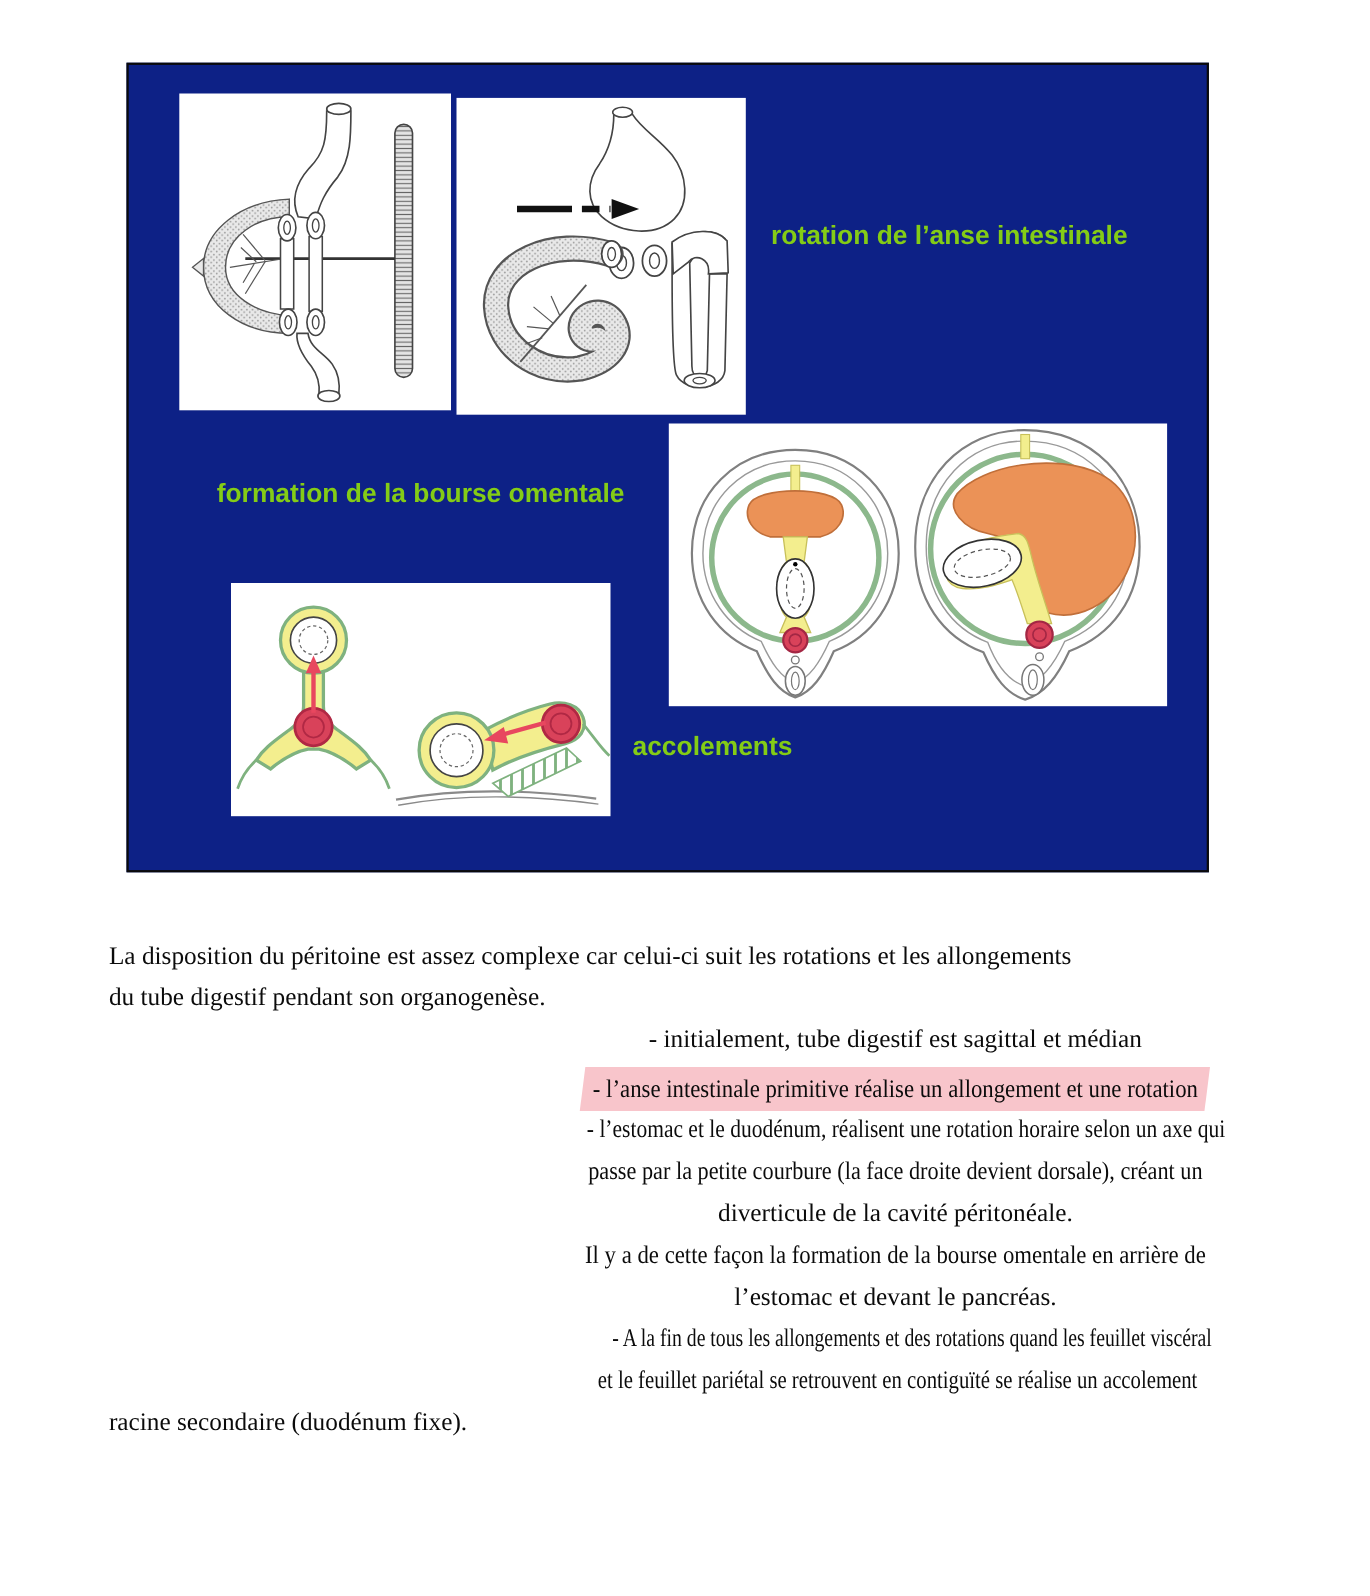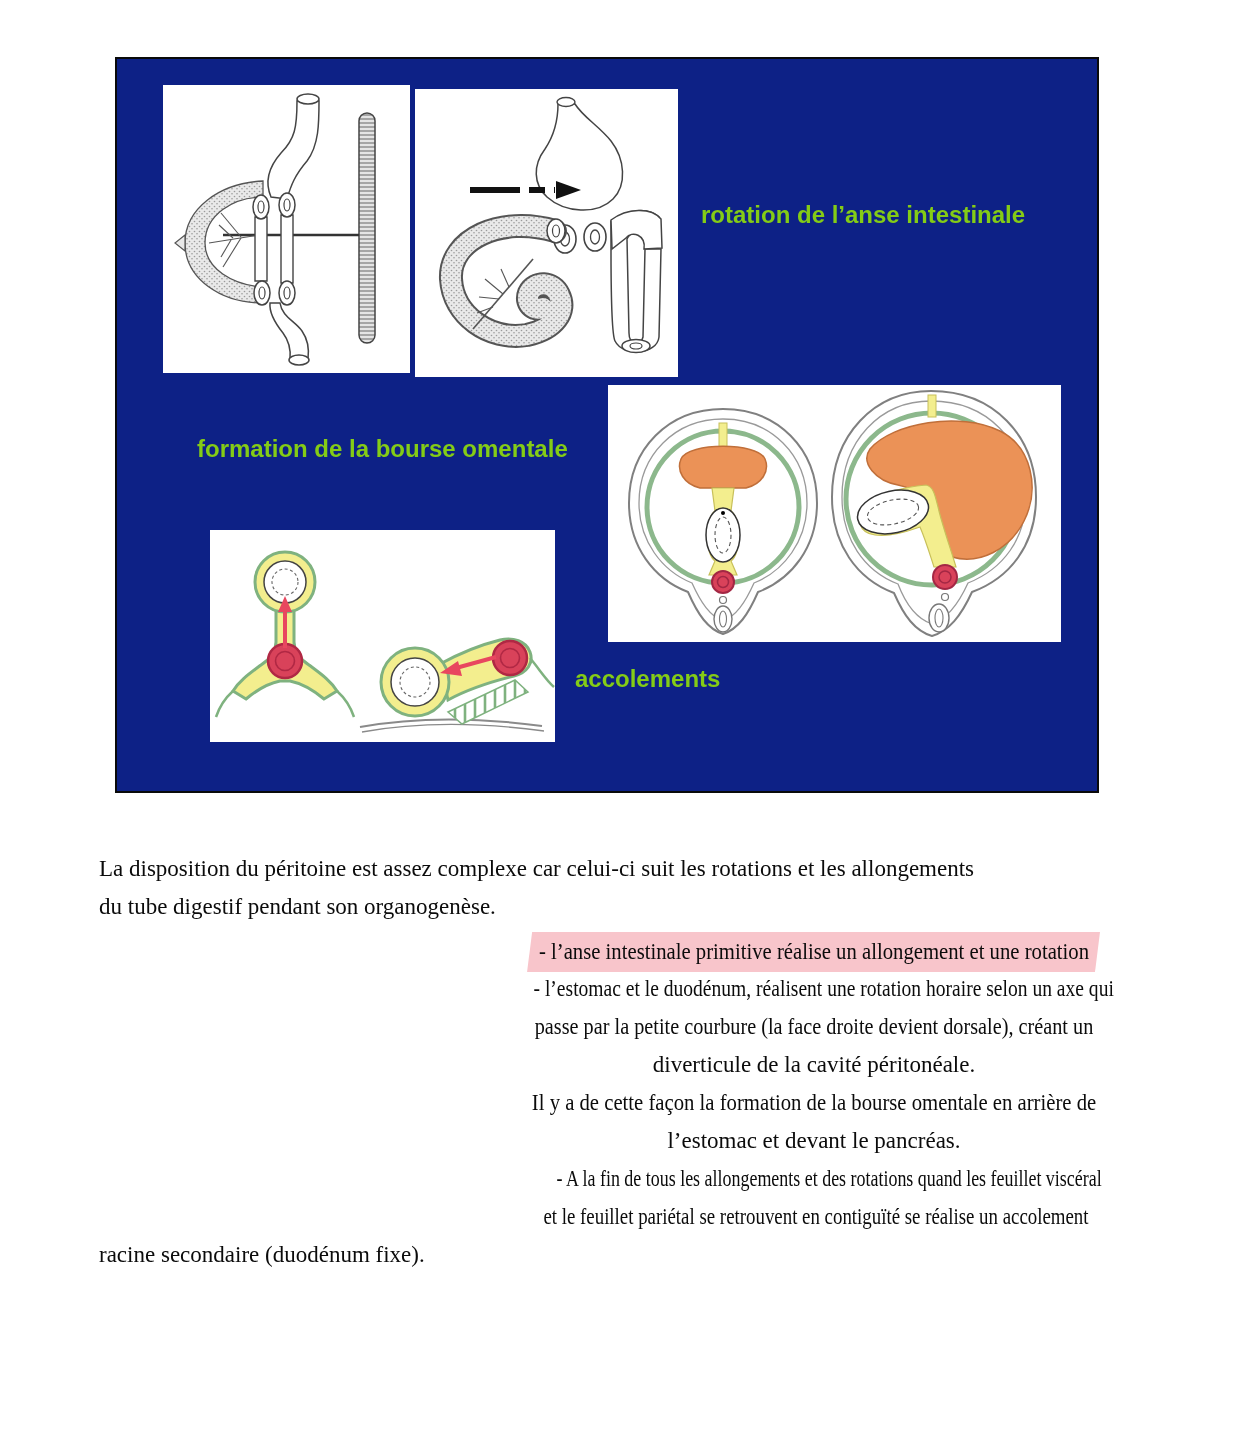--- a/index.html
+++ b/index.html
@@ -221,20 +221,21 @@
     </div>
 
     <div class="panel-label lbl-rotation">rotation de l’anse intestinale</div>
     <div class="panel-label lbl-formation">formation de la bourse omentale</div>
     <div class="panel-label lbl-accolements">accolements</div>
   </div>
 
   <div class="textblock">
     <div class="line">La disposition du péritoine est assez complexe car celui-ci suit les rotations et les allongements</div>
     <div class="line">du tube digestif pendant son organogenèse.</div>
+    <div class="line ctr">- initialement, tube digestif est sagittal et  médian</div>
     <div class="line ctr gap c90"><span class="hl">- l’anse intestinale primitive réalise un allongement et une rotation</span></div>
     <div class="line ctr c85">- l’estomac et le duodénum, réalisent une rotation horaire selon un axe qui</div>
     <div class="line ctr c88">passe par la petite courbure (la face droite devient dorsale), créant un</div>
     <div class="line ctr">diverticule de la cavité péritonéale.</div>
     <div class="line ctr c90">Il y a de cette façon la formation de la bourse omentale en arrière de</div>
     <div class="line ctr">l’estomac et devant le pancréas.</div>
     <div class="line ctr c78">- A la fin de tous les allongements et des rotations quand les feuillet viscéral</div>
     <div class="line ctr c82">et le feuillet pariétal se retrouvent en contiguïté se réalise un accolement</div>
     <div class="line">racine secondaire (duodénum fixe).</div>
   </div>

